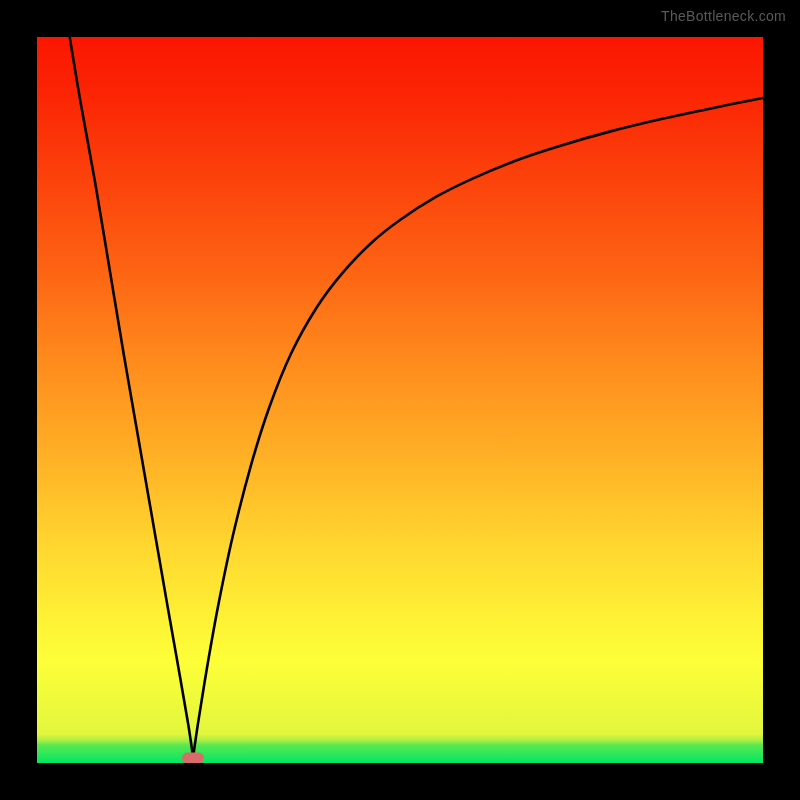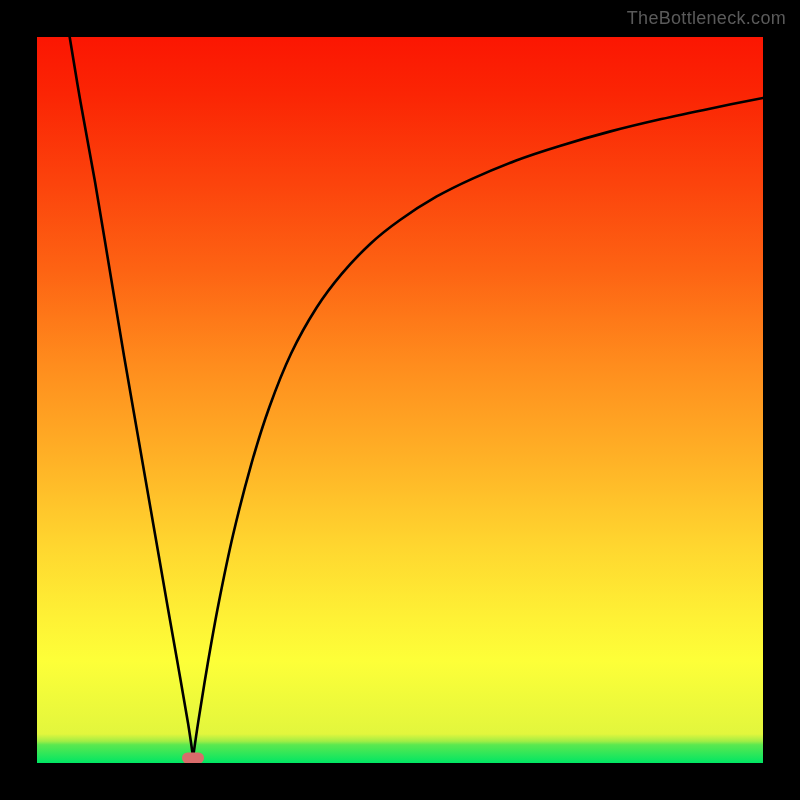--- a/index.html
+++ b/index.html
@@ -52,21 +52,21 @@
     position: absolute;
     inset: 0;
     width: 100%;
     height: 100%;
   }
   .watermark {
     position: absolute;
     top: 8px;
     right: 14px;
     color: #5a5a5a;
-    font-size: 18px;
+    font-size: 14px;
     font-weight: 500;
     letter-spacing: 0.3px;
     user-select: none;
   }
   .marker {
     position: absolute;
     width: 22px;
     height: 11px;
     background: #d96c6b;
     border-radius: 6px;

